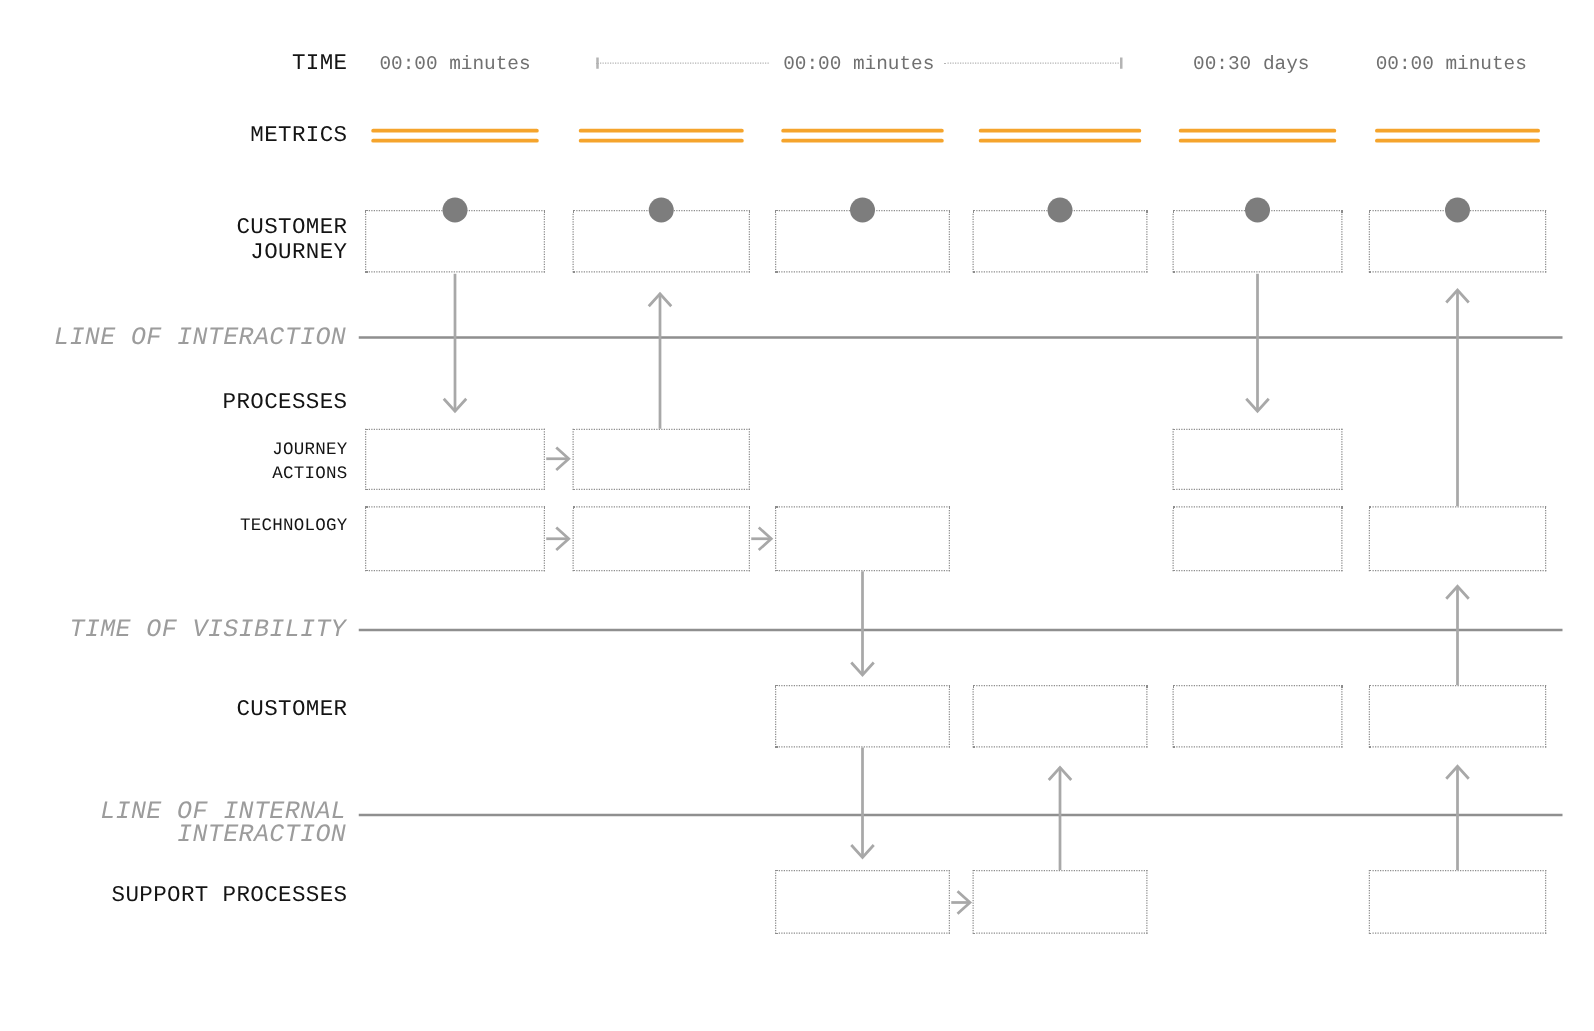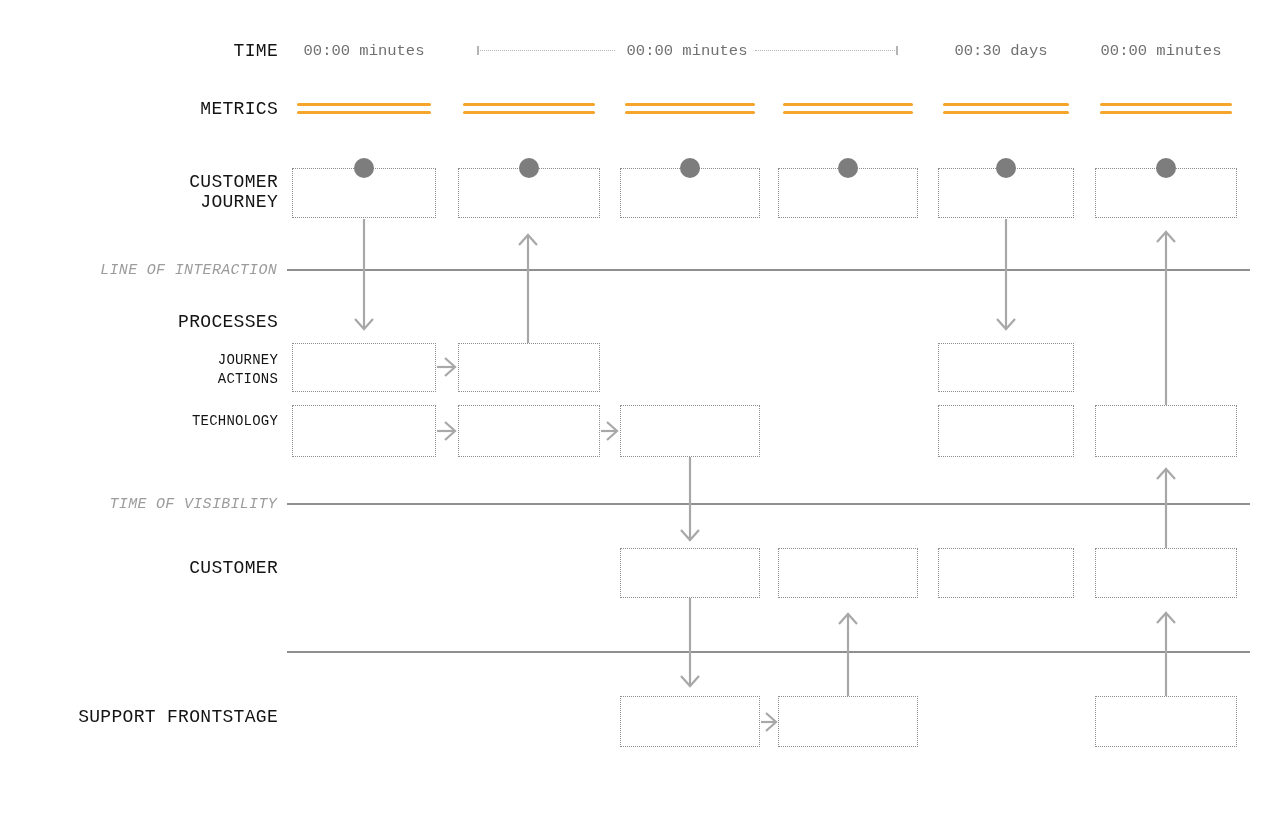--- a/index.html
+++ b/index.html
@@ -8,21 +8,21 @@
     overflow:hidden;font-family:Liberation Mono, monospace;
   }
   .row-label{
     position:absolute;right:997px;text-align:right;
     font-size:18px;line-height:20px;letter-spacing:.3px;
     color:var(--label-black,#141414);white-space:pre-line;
   }
   .row-label.small{font-size:14px;line-height:19px;letter-spacing:.2px;}
   .divider-label{
     position:absolute;right:998px;text-align:right;font-style:italic;
-    font-size:15px;line-height:18.5px;letter-spacing:.3px;
+    font-size:20px;line-height:18.5px;letter-spacing:.3px;
     color:var(--divider-label,#9C9C9C);white-space:pre-line;
   }
   .divider-line{
     position:absolute;left:287px;width:963px;height:2.4px;
     background:var(--rule,#8F8F8F);
   }
   .time-entry{
     position:absolute;top:42px;transform:translateX(-50%);
     font-size:15.5px;color:var(--time-text,#707070);white-space:nowrap;
   }
@@ -46,24 +46,26 @@
 
   <div class="row-label" style="top:41px">TIME</div>
   <div class="row-label" style="top:99px">METRICS</div>
   <div class="row-label" style="top:172px">CUSTOMER
 JOURNEY</div>
   <div class="row-label" style="top:312px">PROCESSES</div>
   <div class="row-label small" style="top:351px">JOURNEY
 ACTIONS</div>
   <div class="row-label small" style="top:412px">TECHNOLOGY</div>
   <div class="row-label" style="top:558px">CUSTOMER</div>
-  <div class="row-label" style="top:707px">SUPPORT FRONTSTAGE</div>
+  <div class="row-label" style="top:707px">SUPPORT PROCESSES</div>
 
   <div class="divider-label" style="top:262px">LINE OF INTERACTION</div>
   <div class="divider-label" style="top:496px">TIME OF VISIBILITY</div>
+  <div class="divider-label" style="top:641px">LINE OF INTERNAL
+INTERACTION</div>
 
   <div id="rules-layer">
       <div class="divider-line" style="top: 269px;"></div>
       <div class="divider-line" style="top: 503px;"></div>
       <div class="divider-line" style="top: 651px;"></div>
     </div>
   <div id="time-layer">
       <div class="time-entry" style="left: 364px;">00:00 minutes</div>
       <div class="time-entry" style="left: 687px;">00:00 minutes</div>
       <div class="time-entry" style="left: 1001px;">00:30 days</div>

